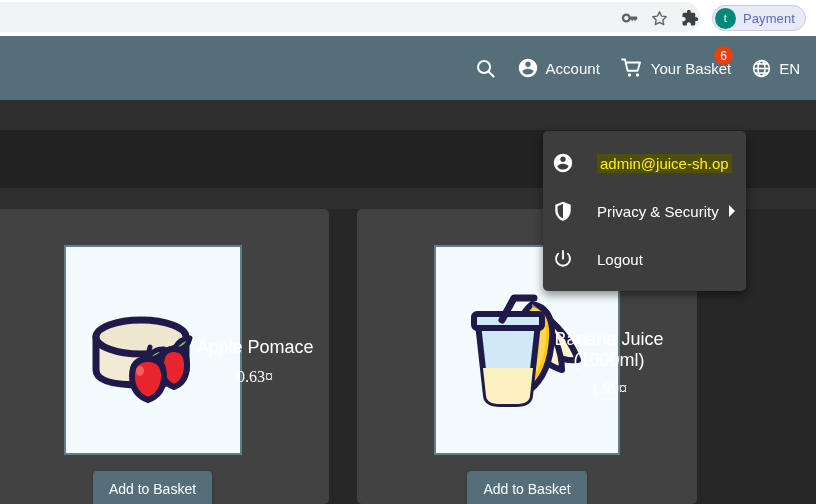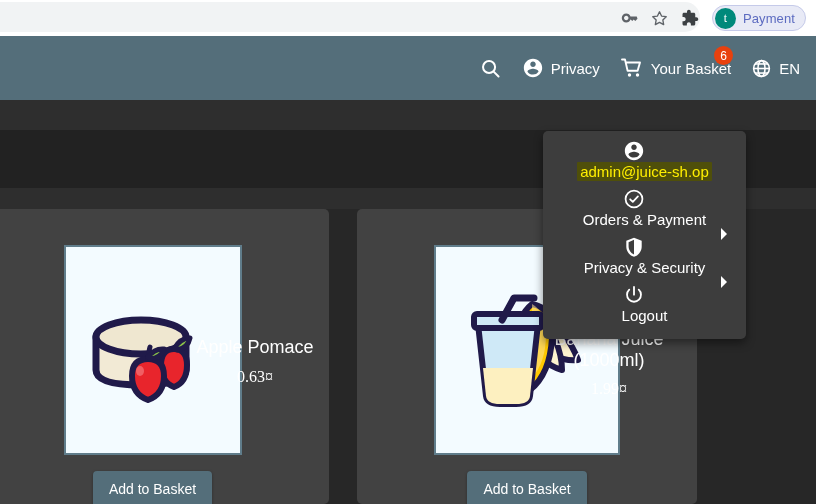--- a/index.html
+++ b/index.html
@@ -206,26 +206,25 @@
     width: 203px;
     background: #3d3d3d;
     border-radius: 5px;
     padding: 8px 0;
     z-index: 20;
     box-shadow: 0 4px 10px rgba(0,0,0,.45);
   }
   .menu-item {
     display: flex; align-items: center;
     height: 48px;
-    padding: 0 16px;
+    padding: 0 8px;
     color: #ffffff;
     font-size: 15px;
     cursor: pointer;
     position: relative;
-    flex-direction: column;
   }
   .menu-item .mi-ic {
     width: 24px; height: 24px;
     display: flex; align-items: center; justify-content: center;
     margin-right: 22px;
     flex: 0 0 auto;
   }
   .menu-item .mi-label { flex: 1 1 auto; white-space: nowrap; }
   .menu-item .chev {
     margin-left: auto; display: flex; align-items: center;
@@ -351,21 +350,21 @@
         </svg>
       </span>
     </div>
 
     <div class="tb-item">
       <span class="ic">
         <svg width="22" height="22" viewBox="0 0 24 24" fill="#ffffff">
           <path d="M12 2C6.48 2 2 6.48 2 12s4.48 10 10 10 10-4.48 10-10S17.52 2 12 2zm0 3c1.66 0 3 1.34 3 3s-1.34 3-3 3-3-1.34-3-3 1.34-3 3-3zm0 14.2c-2.5 0-4.71-1.28-6-3.22.03-1.99 4-3.08 6-3.08 1.99 0 5.97 1.09 6 3.08a7.135 7.135 0 0 1-6 3.22z"></path>
         </svg>
       </span>
-      <span>Privacy</span>
+      <span>Account</span>
     </div>
 
     <div class="tb-item">
       <span class="ic">
         <svg width="24" height="24" viewBox="0 0 24 24" fill="none" stroke="#ffffff" stroke-width="1.9" stroke-linecap="round" stroke-linejoin="round">
           <path d="M2 3.5h3l2.6 11.2h10l2.4-8.2H6.2"></path>
           <circle cx="9.5" cy="19" r="1.7" fill="#ffffff" stroke="none"></circle>
           <circle cx="17.5" cy="19" r="1.7" fill="#ffffff" stroke="none"></circle>
         </svg>
       </span>
@@ -391,34 +390,20 @@
 
     <div class="menu-item">
       <span class="mi-ic">
         <svg width="22" height="22" viewBox="0 0 24 24" fill="#ffffff">
           <path d="M12 2C6.48 2 2 6.48 2 12s4.48 10 10 10 10-4.48 10-10S17.52 2 12 2zm0 3c1.66 0 3 1.34 3 3s-1.34 3-3 3-3-1.34-3-3 1.34-3 3-3zm0 14.2c-2.5 0-4.71-1.28-6-3.22.03-1.99 4-3.08 6-3.08 1.99 0 5.97 1.09 6 3.08a7.135 7.135 0 0 1-6 3.22z"></path>
         </svg>
       </span>
       <span class="mi-label"><span class="hl">admin@juice-sh.op</span></span>
     </div>
 
-    <div class="menu-item">
-      <span class="mi-ic">
-        <svg width="22" height="22" viewBox="0 0 24 24" fill="none" stroke="#ffffff" stroke-width="1.9" stroke-linecap="round" stroke-linejoin="round">
-          <circle cx="12" cy="12" r="9.2"></circle>
-          <path d="M7.8 12.3l2.9 2.9 5.6-6.1"></path>
-        </svg>
-      </span>
-      <span class="mi-label">Orders &amp; Payment</span>
-      <span class="chev">
-        <svg width="12" height="12" viewBox="0 0 10 12" fill="#ffffff">
-            <path d="M2 0l6 6-6 6z"></path>
-          </svg>
-      </span>
-    </div>
 
     <div class="menu-item">
       <span class="mi-ic">
         <svg width="22" height="22" viewBox="0 0 24 24" fill="#ffffff">
           <path d="M12 1.8L3.6 5.3v6.1c0 5.2 3.6 10.1 8.4 11.3 4.8-1.2 8.4-6.1 8.4-11.3V5.3L12 1.8zm0 2.3v16c-3.4-1.1-5.9-4.9-5.9-8.8V6.8L12 4.1z"></path>
         </svg>
       </span>
       <span class="mi-label">Privacy &amp; Security</span>
       <span class="chev">
         <svg width="12" height="12" viewBox="0 0 10 12" fill="#ffffff">

